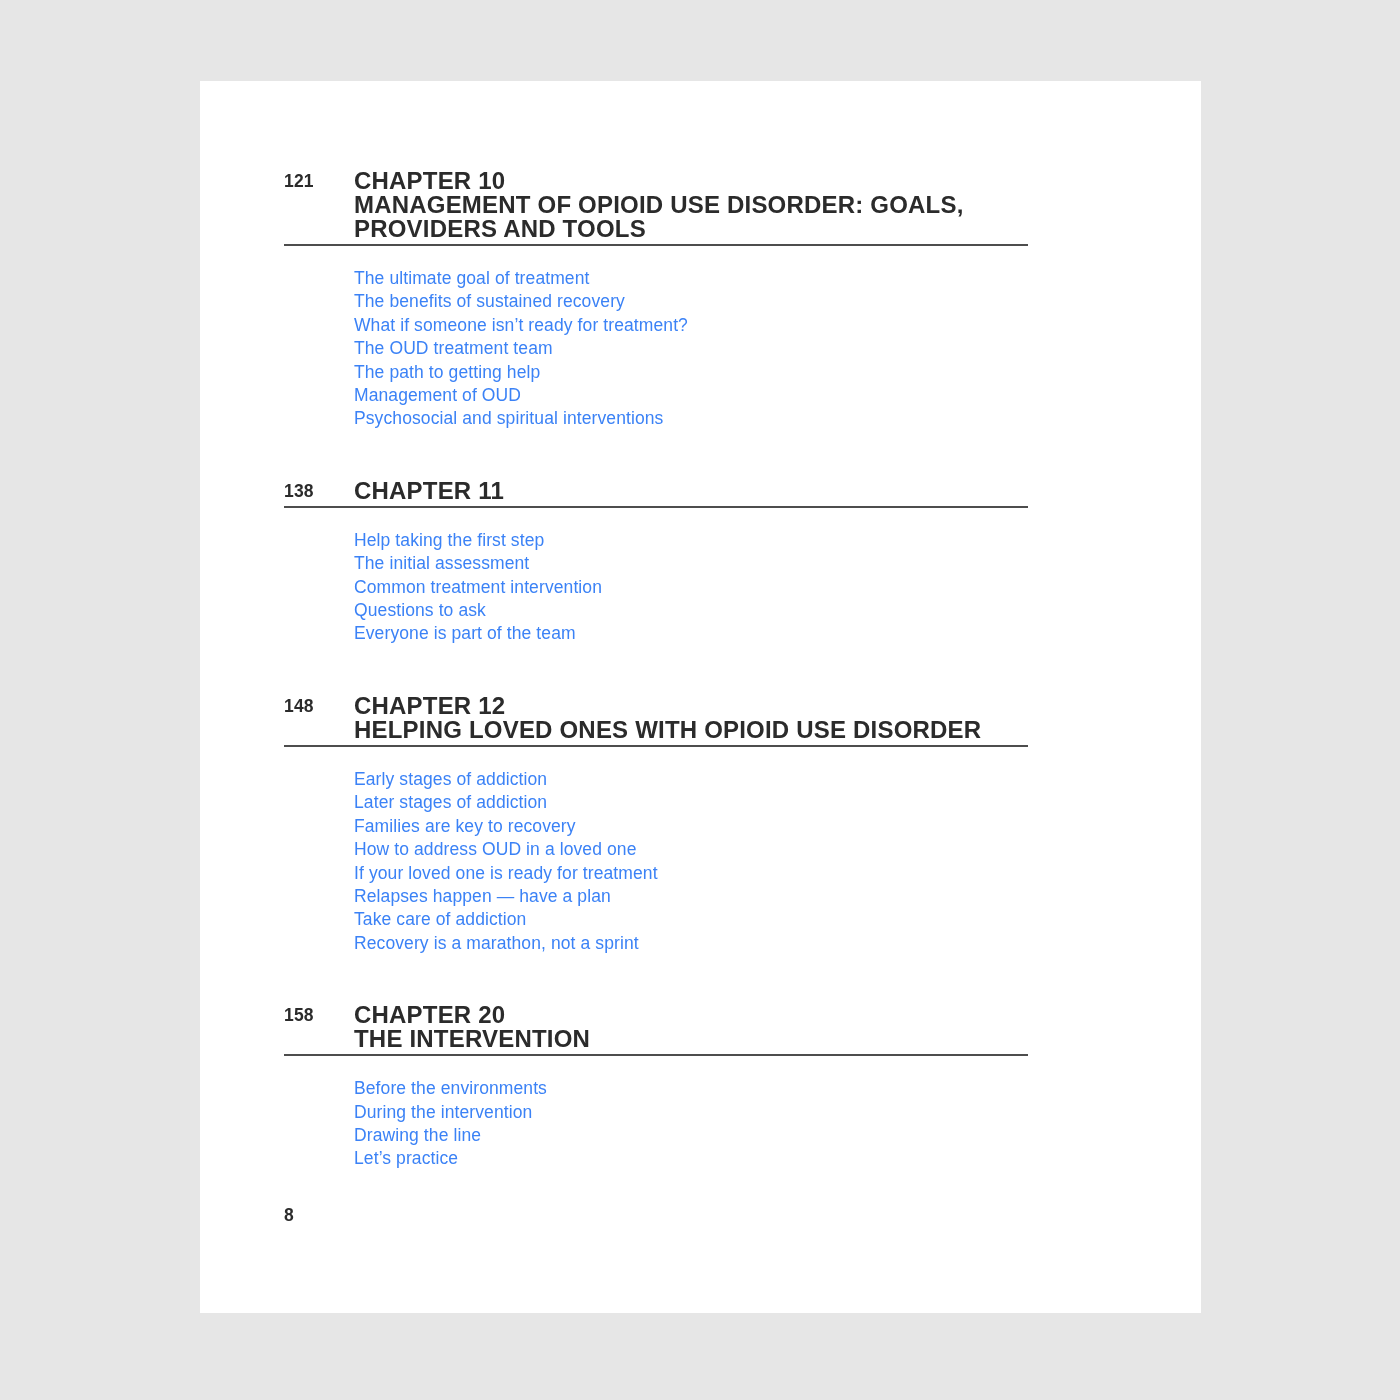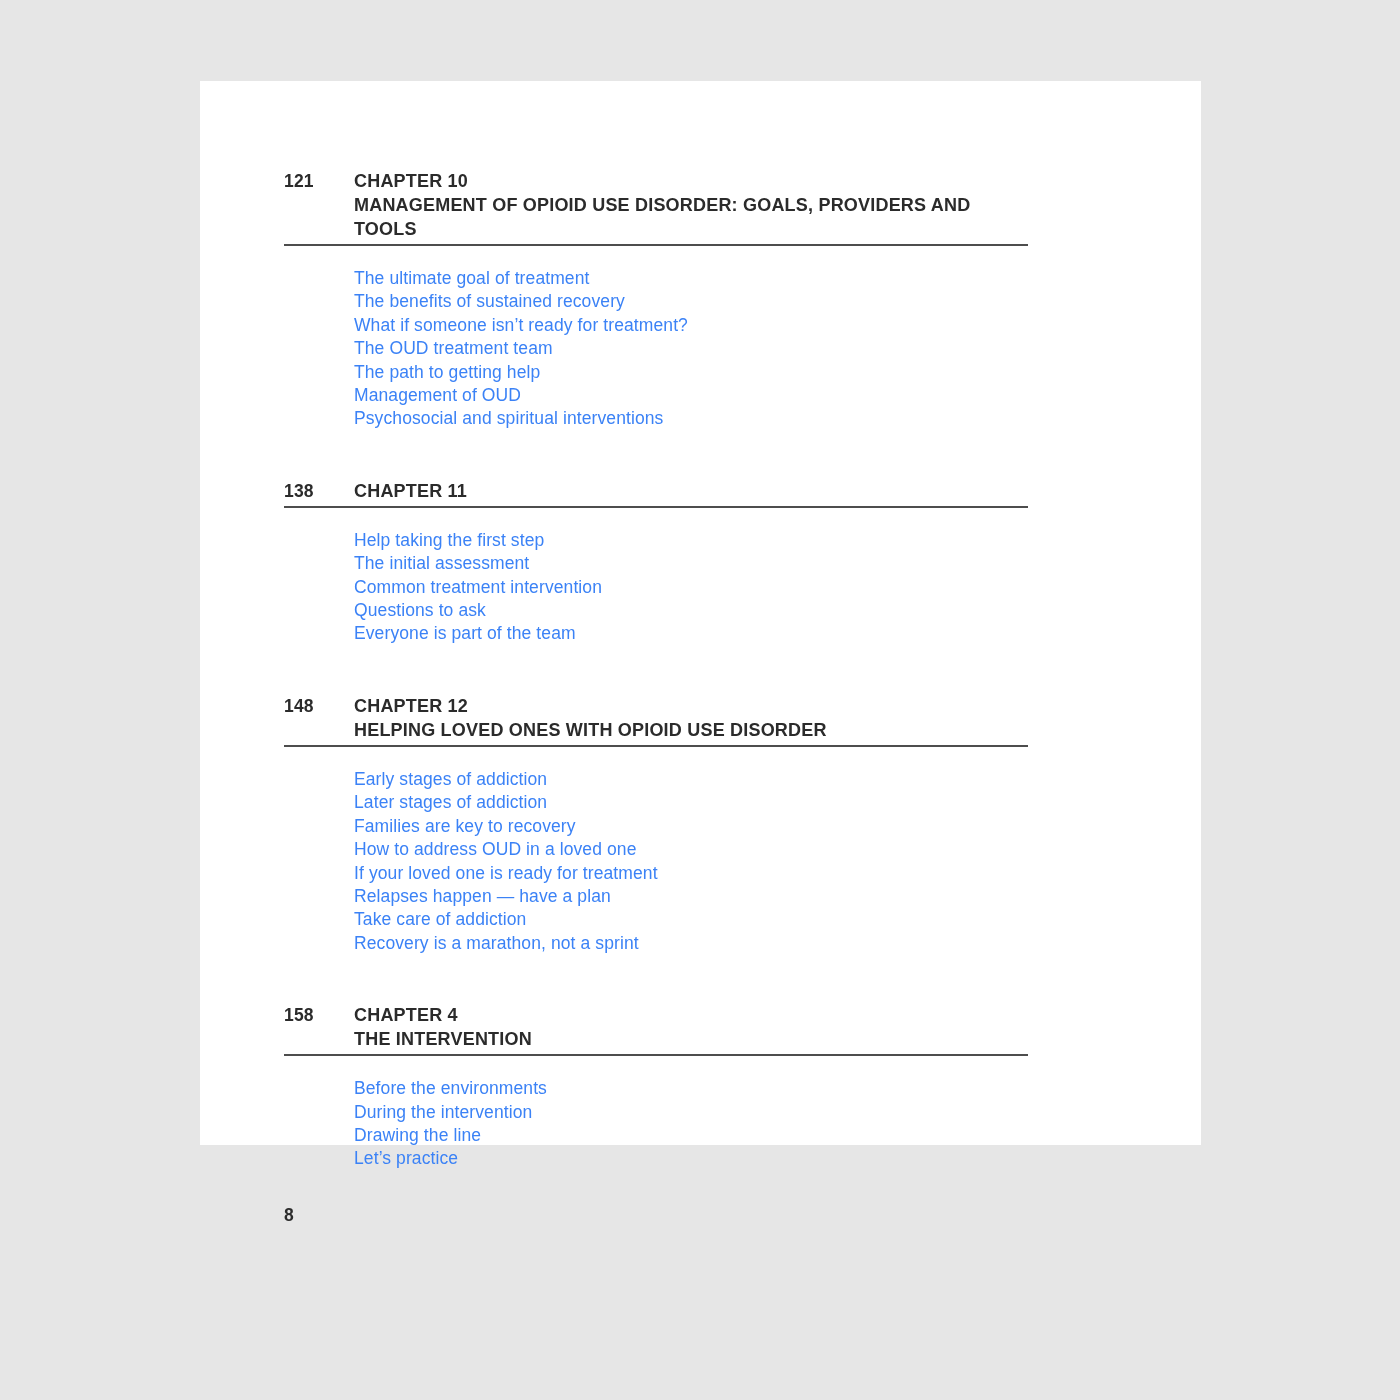--- a/index.html
+++ b/index.html
@@ -5,21 +5,21 @@
   * { margin: 0; padding: 0; box-sizing: border-box; }
   html, body {
     width: 1400px; height: 1400px;
     background: #e6e6e6;
     font-family: "Liberation Sans", sans-serif;
     position: relative;
   }
   .paper {
     position: absolute;
     left: 200px; top: 81px;
-    width: 1001px; height: 1064px;
+    width: 1001px; height: 1232px;
     background: #ffffff;
   }
   .toc {
     position: absolute;
     left: 84px; top: 88px;
     width: 744px;
   }
   .toc-section { margin-bottom: 48px; }
   .section-header {
     display: flex;
@@ -31,21 +31,21 @@
     width: 70px;
     flex: 0 0 70px;
     font-size: 17.5px;
     font-weight: bold;
     line-height: 24px;
     color: #2b2b2b;
     letter-spacing: 0.2px;
   }
   .col-title {
     flex: 1;
-    font-size: 18px;
+    font-size: 24px;
     font-weight: bold;
     line-height: 24px;
     color: #2b2b2b;
     letter-spacing: 0.2px;
   }
   .col-title .chapter-label { display: block; }
   .col-title .chapter-title { display: block; }
   .item-list {
     margin-left: 70px;
     padding-top: 21px;
@@ -124,21 +124,21 @@
         <li>Relapses happen — have a plan</li>
         <li>Take care of addiction</li>
         <li>Recovery is a marathon, not a sprint</li>
       </ul>
     </div>
 
     <div class="toc-section">
       <div class="section-header">
         <div class="col-num">158</div>
         <div class="col-title">
-          <span class="chapter-label">CHAPTER 4</span>
+          <span class="chapter-label">CHAPTER 20</span>
           <span class="chapter-title">THE INTERVENTION</span>
         </div>
       </div>
       <ul class="item-list">
         <li>Before the environments</li>
         <li>During the intervention</li>
         <li>Drawing the line</li>
         <li>Let’s practice</li>
       </ul>
     </div>

